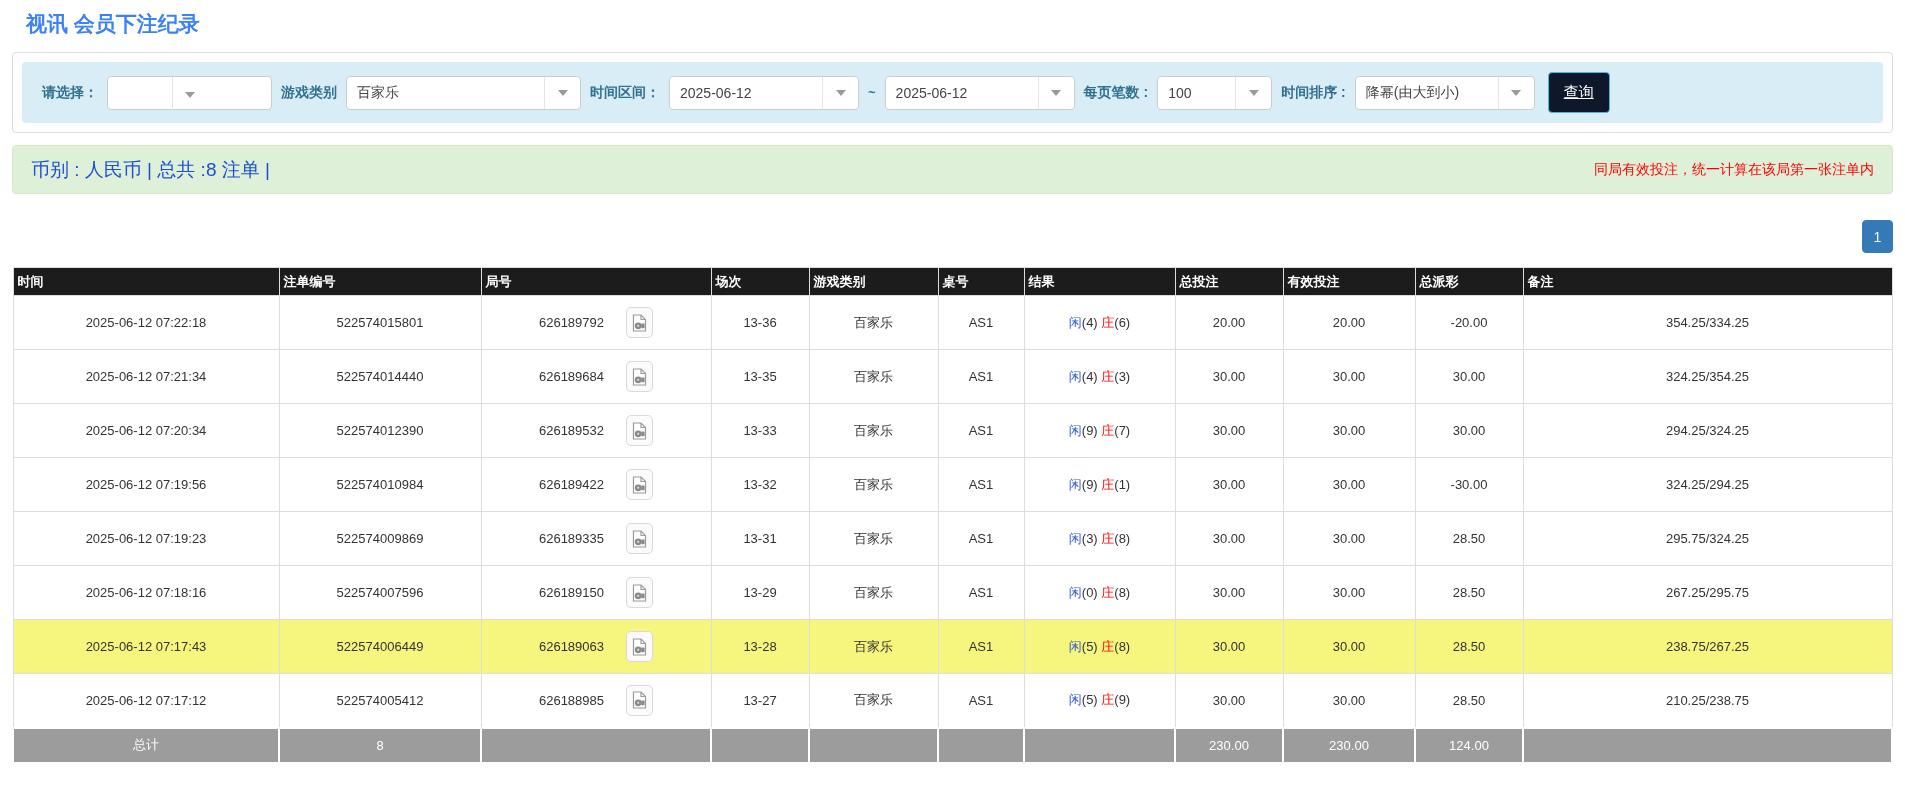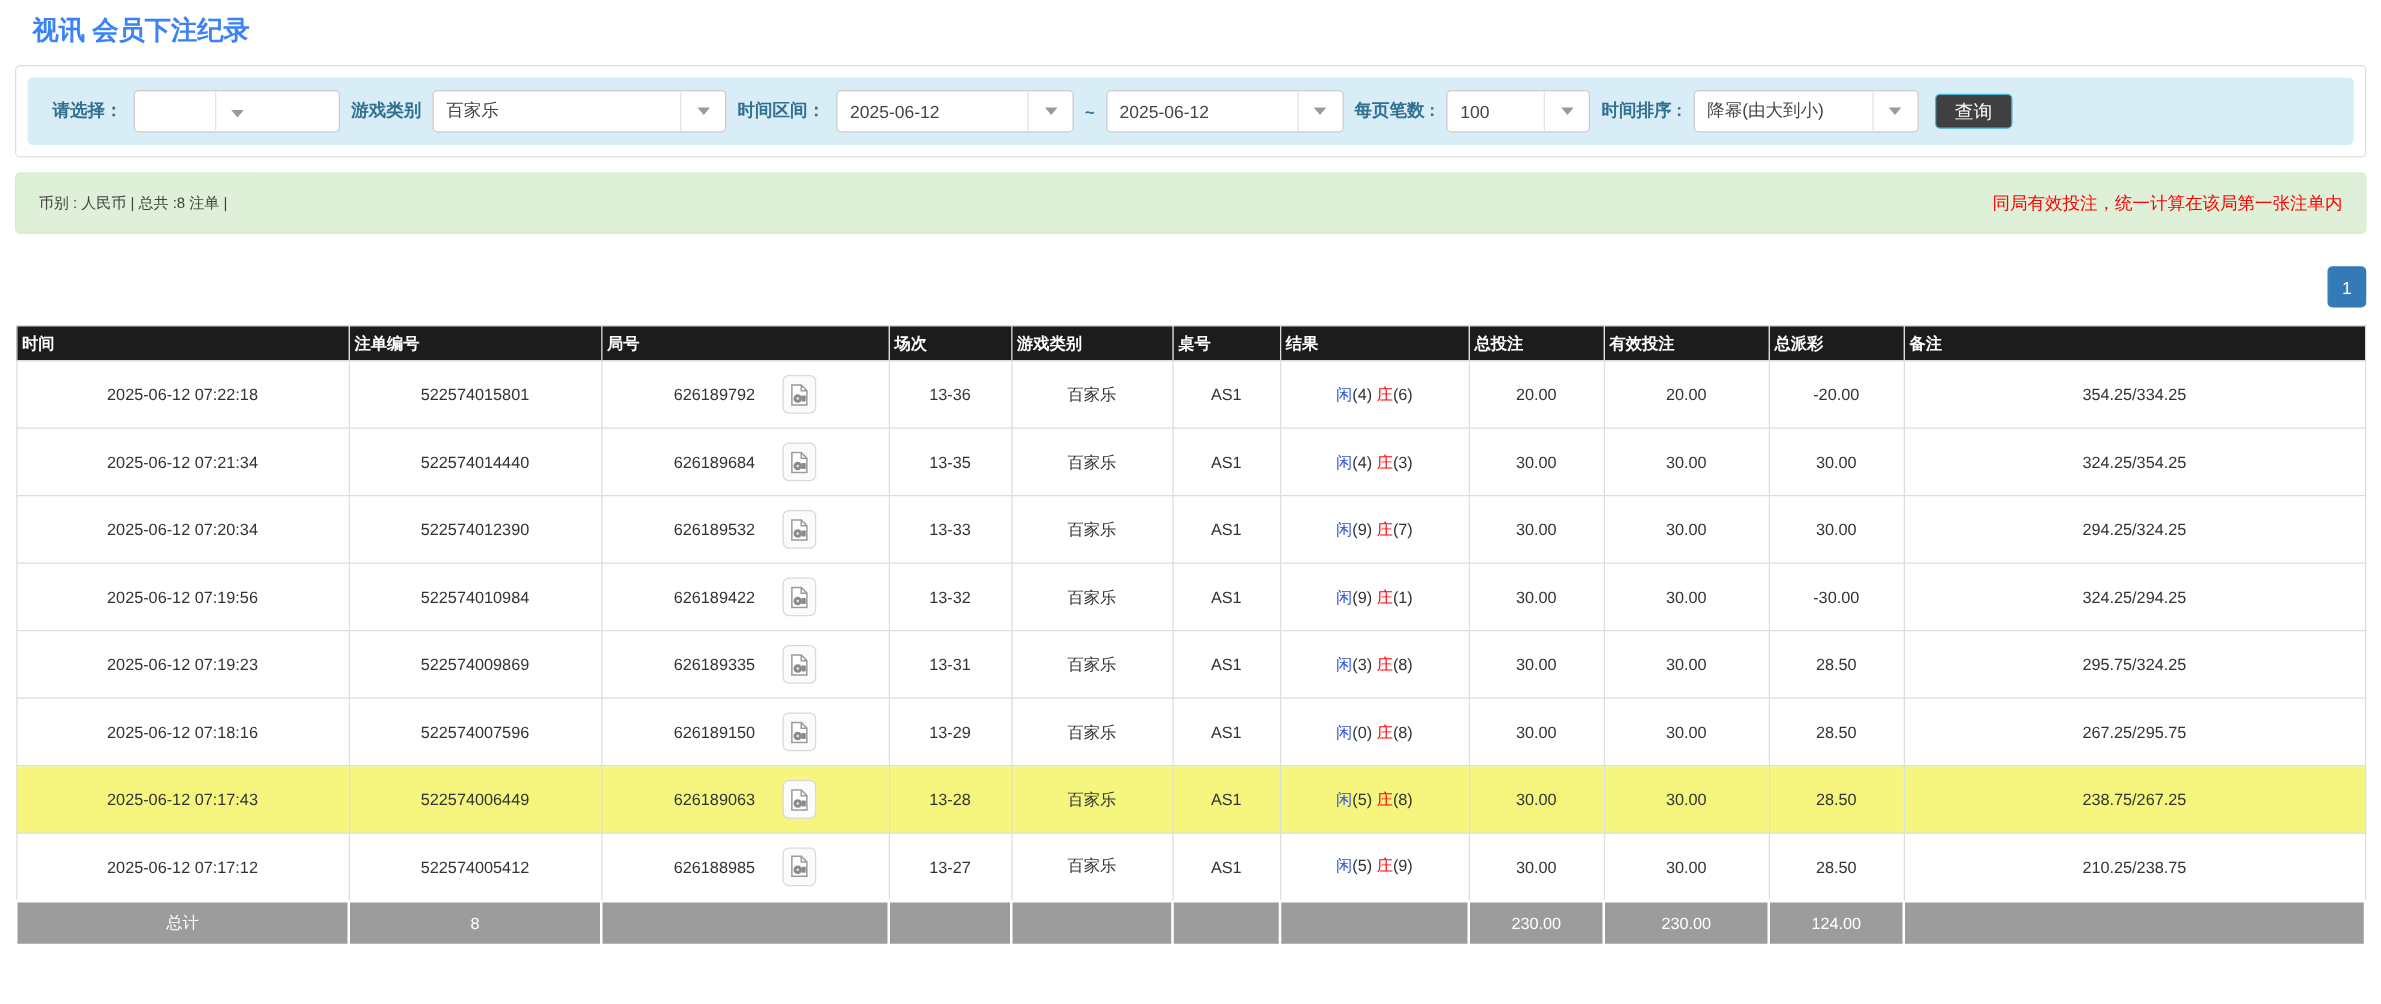--- a/index.html
+++ b/index.html
@@ -35,32 +35,33 @@
     width:36px; height:100%; display:flex; align-items:center; justify-content:center;
     border-left:1px solid #e4e4e4; color:#9a9a9a; flex:0 0 36px;
   }
   .caret-glyph { width:0; height:0; border-left:5px solid transparent; border-right:5px solid transparent; border-top:6px solid #9a9a9a; }
   .w-choose { width:165px;flex-direction:column; }
   .w-game   { width:235px; }
   .w-date   { width:190px;gap:28px; }
   .w-pp     { width:115px; }
   .w-sort   { width:180px; }
   .btn-search {
-    background:#404040; color:#fff; border:1px solid #46b8da; border-radius:4px;
-    height:28px; padding:0 15px; font-size:15px; cursor:pointer; margin-left:4px;
+    background:#0f172a; color:#fff; border:1px solid #46b8da; border-radius:4px;
+    height:41px; padding:0 15px; font-size:15px; cursor:pointer; margin-left:4px;
     font-family:inherit;
+    text-decoration:underline;
   }
 
   
   .summary-alert {
     background:#dff0d8; border:1px solid #d6e9c6; border-radius:4px;
     height:49px; display:flex; align-items:center; justify-content:space-between;
     padding:0 18px; margin-bottom:26px;
   }
-  .summary-left { color:#404040; font-size:12px; }
+  .summary-left { color:#1d4ed8; font-size:19px; }
   .summary-right { color:#ff0000; font-size:14px; }
 
   
   .pagination-row { display:flex; justify-content:flex-end; height:34px; margin-bottom:13px; }
   .page-btn {
     min-width:31px; height:33px; background:#337ab7; border:1px solid #337ab7;
     color:#fff; border-radius:4px; display:flex; align-items:center; justify-content:center;
     font-size:14px; cursor:pointer;
   }
 

